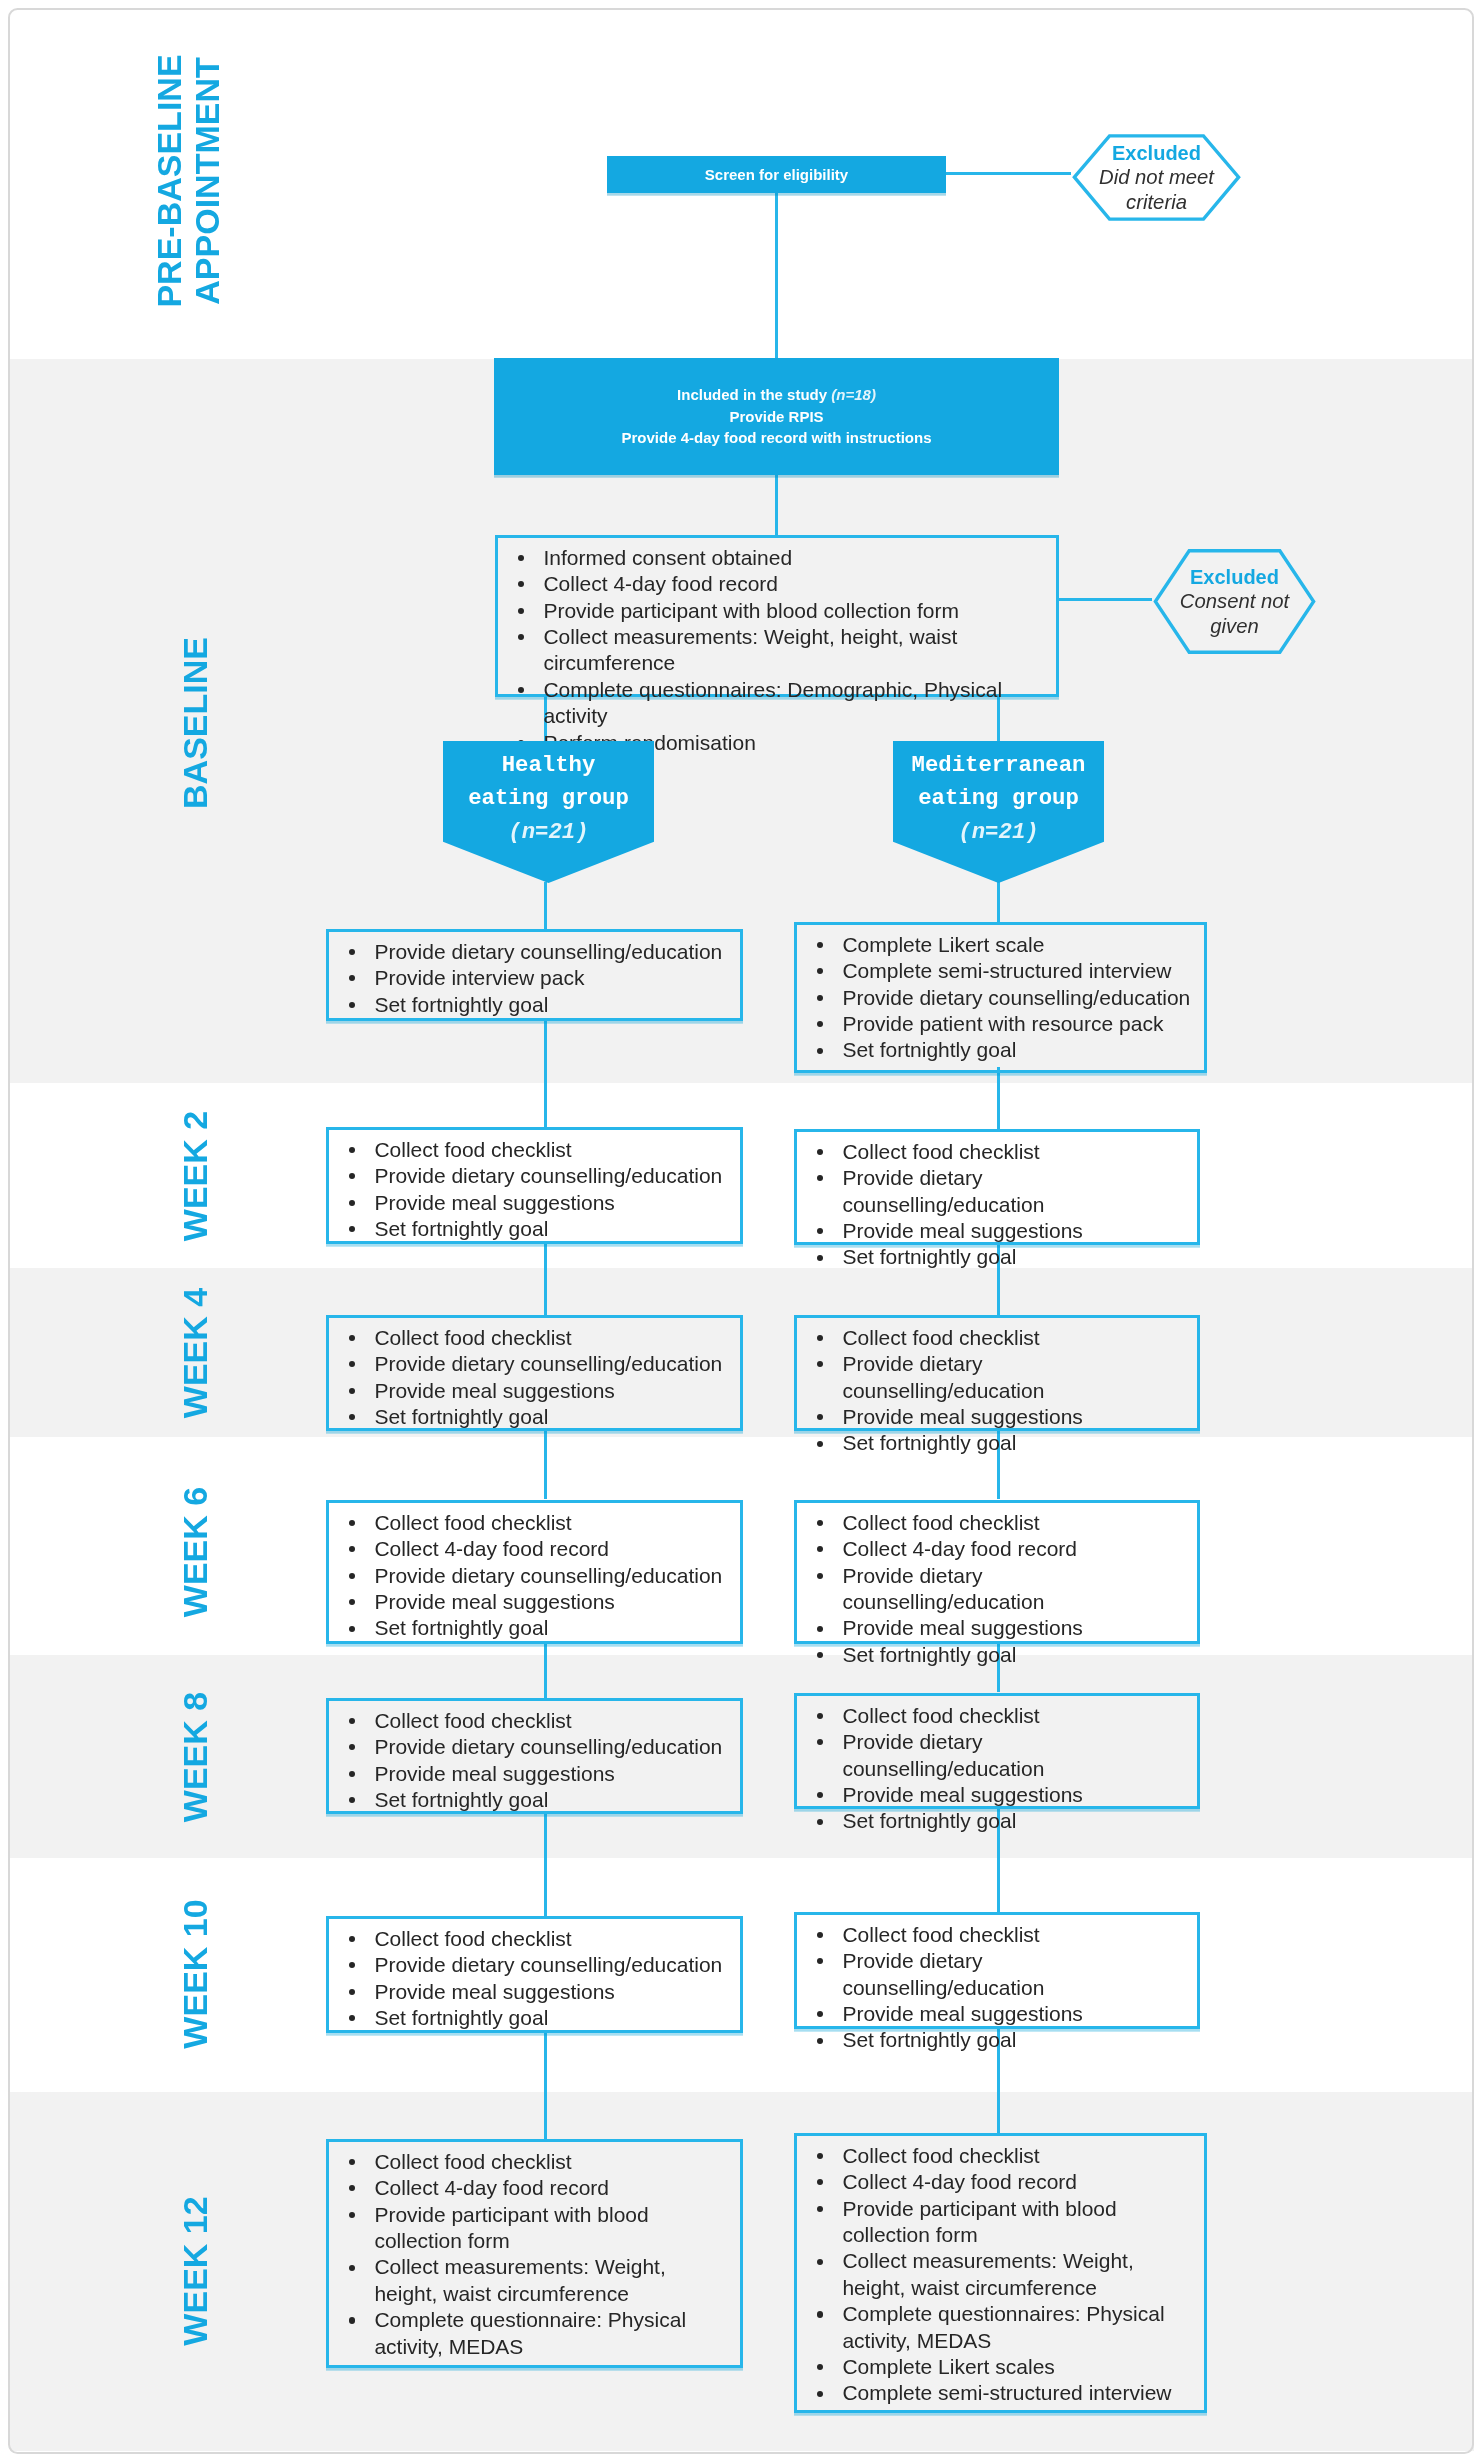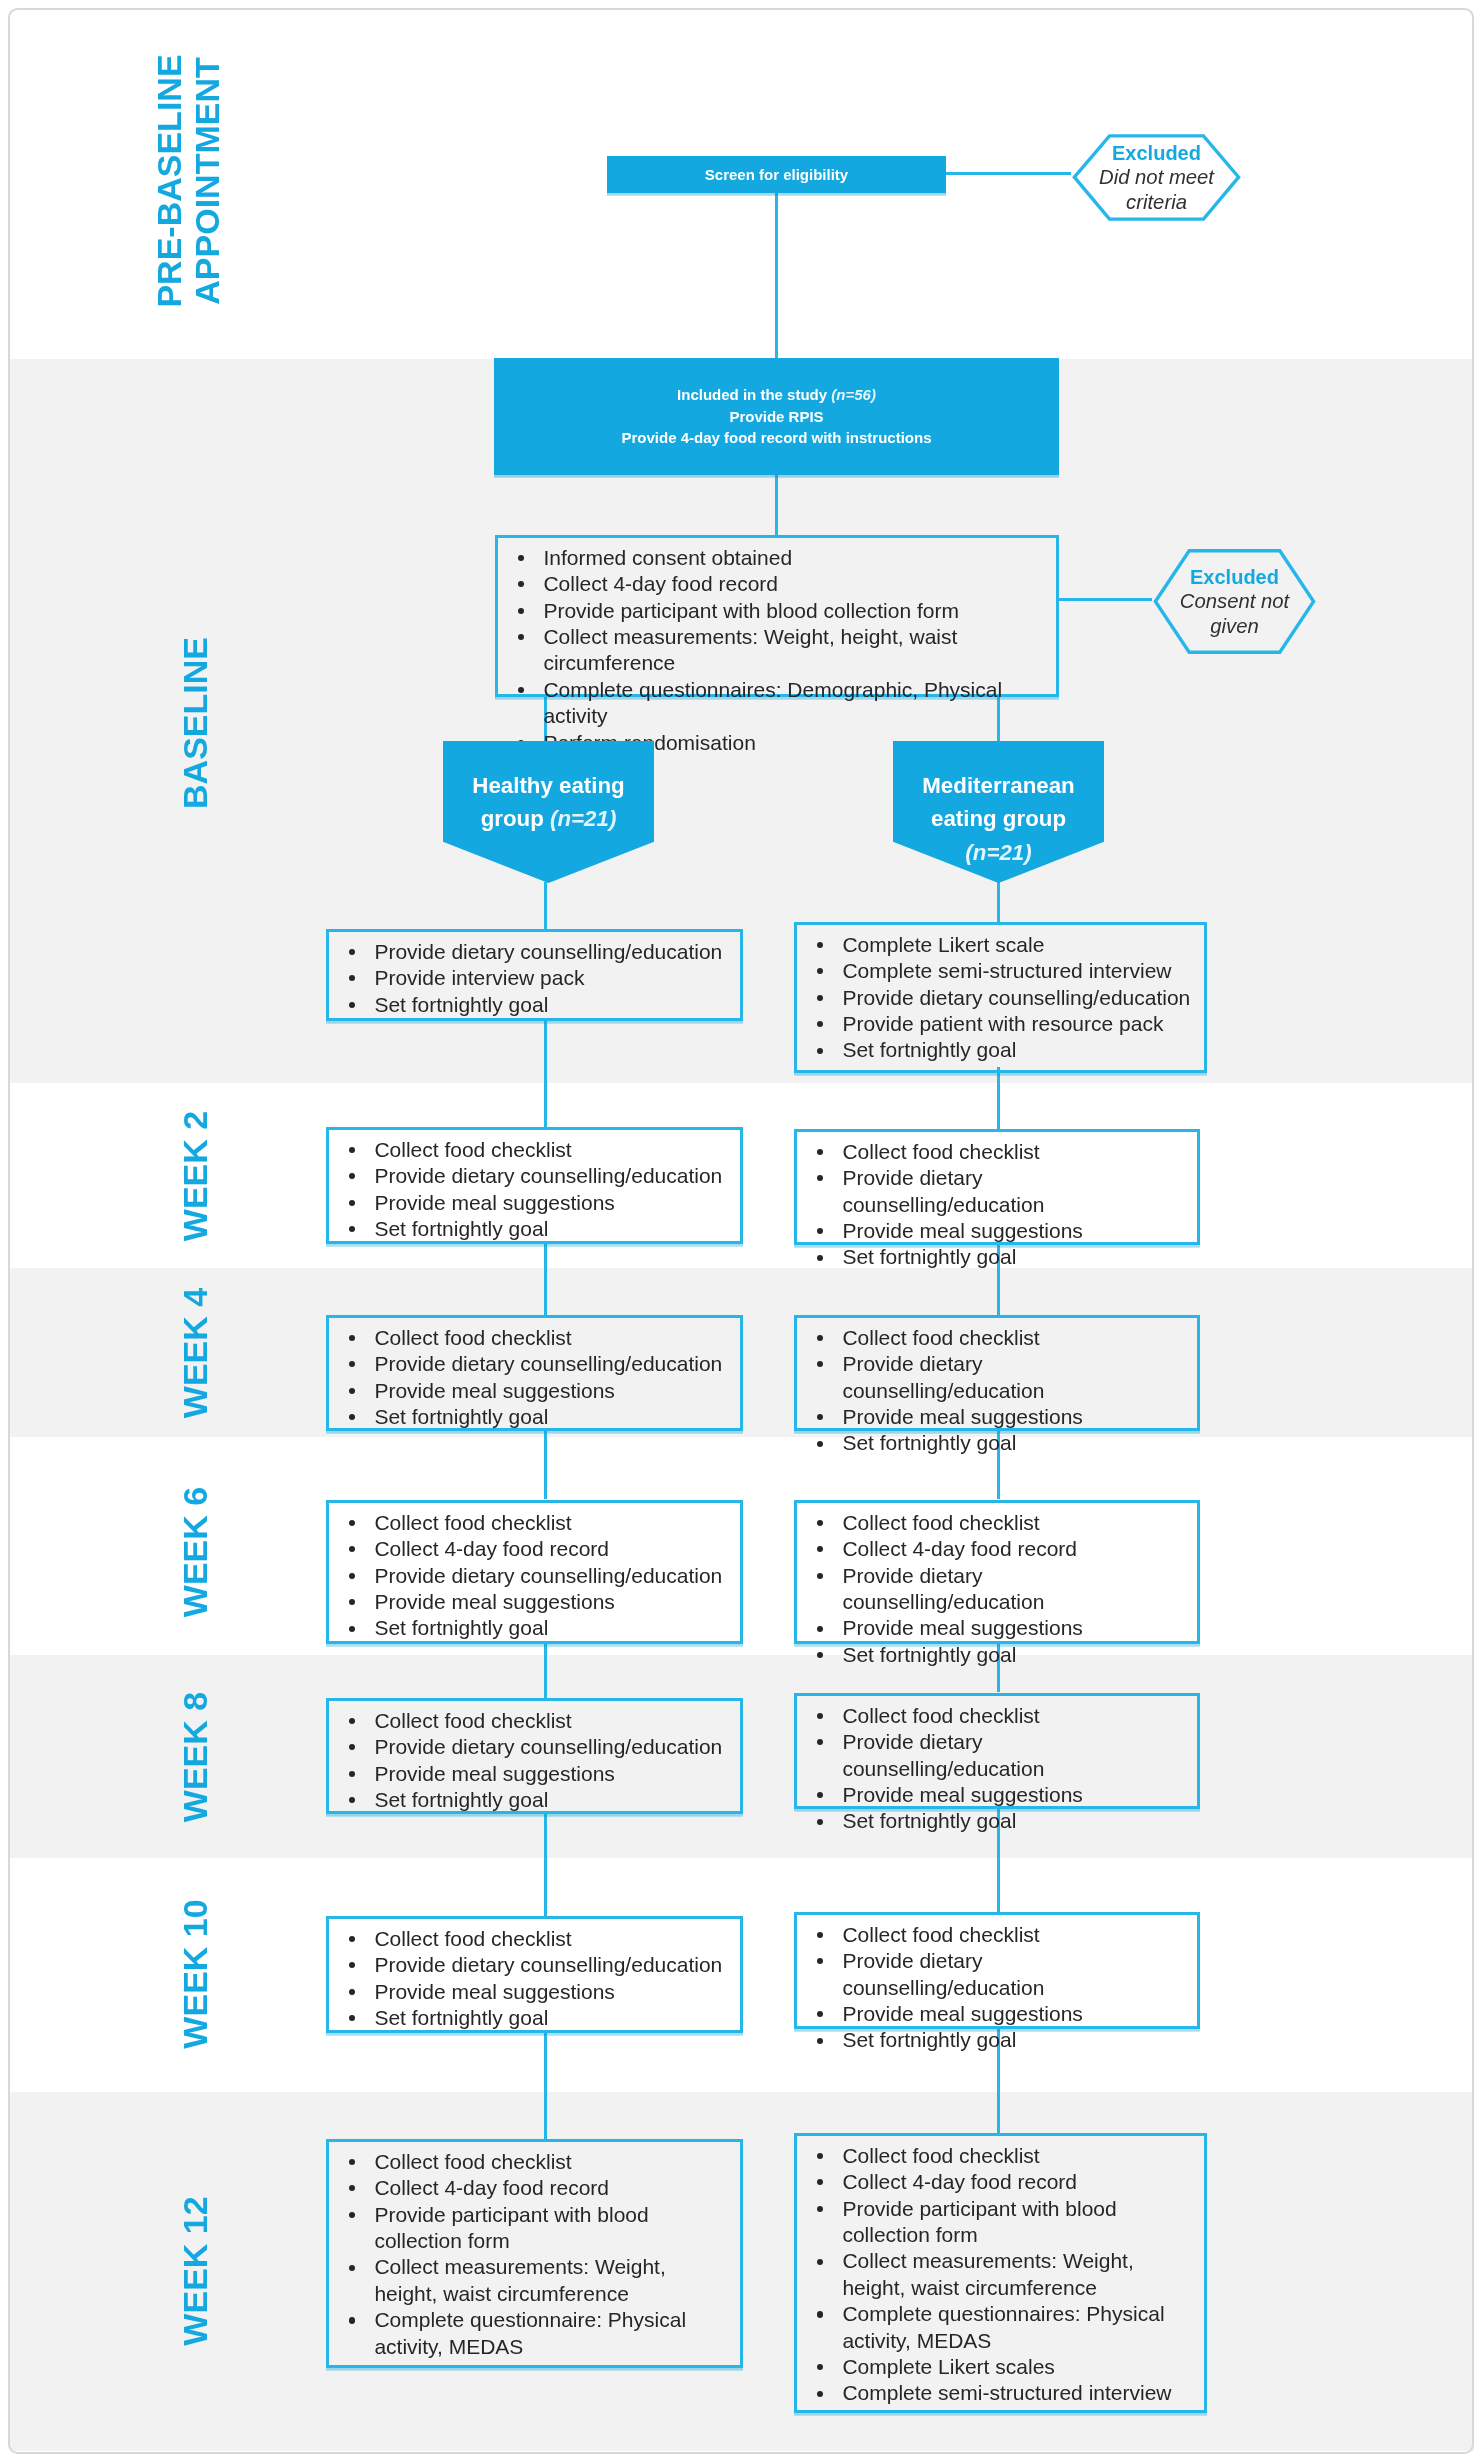--- a/index.html
+++ b/index.html
@@ -52,22 +52,22 @@
   .hex svg{position:absolute;left:0;top:0;}
   .hex .hex-content{
     position:absolute;inset:0;display:flex;flex-direction:column;
     align-items:center;justify-content:center;text-align:center;line-height:1.22;
   }
   .hex-title{font-weight:bold;color:var(--accent);font-size:20px;}
   .hex-sub{font-style:italic;color:#303030;font-size:20.3px;}
   .arrow{
     position:absolute;z-index:10;background:var(--accent);color:#ffffff;
     clip-path:polygon(0 0,100% 0,100% 71%,50% 100%,0 71%);
-    display:flex;flex-direction:column;align-items:flex-start;
-    padding-top:28px;text-align:center;font-weight:bold;font-size:22.3px;line-height:1.5;
+    display:flex;flex-direction:column;align-items:center;
+    padding-top:8px;text-align:center;font-weight:bold;font-size:22.3px;line-height:1.5;font-family:Liberation Mono, monospace;
   }
   .n-italic{font-style:italic;font-weight:600;opacity:.88;}
   .included-line{display:block;}
 </style>
 </head>
 <body>
 
 <div class="canvas">
 
   <div class="band gray" style="top:359px;height:724px;"></div>
@@ -121,21 +121,21 @@
     <div class="hex-content">
       <span class="hex-title">Excluded</span>
       <span class="hex-sub">Did not meet</span>
       <span class="hex-sub">criteria</span>
     </div>
   </div>
 
   <div class="solid-box" style="left:494px;top:358px;width:565px;height:117px;">
     <span class="included-line">
       <span>Included in the study</span>
-      <span class="n-italic">(n=56)</span>
+      <span class="n-italic">(n=18)</span>
     </span>
     <span class="included-line">Provide RPIS</span>
     <span class="included-line">Provide 4-day food record with instructions</span>
   </div>
 
   <div class="list-box" style="left:495px;top:535px;width:564px;height:162px;">
     <div>
         <div class="bullet-item">
           <span class="bullet-dot"></span>
           <span class="bullet-text">Informed consent obtained</span>

